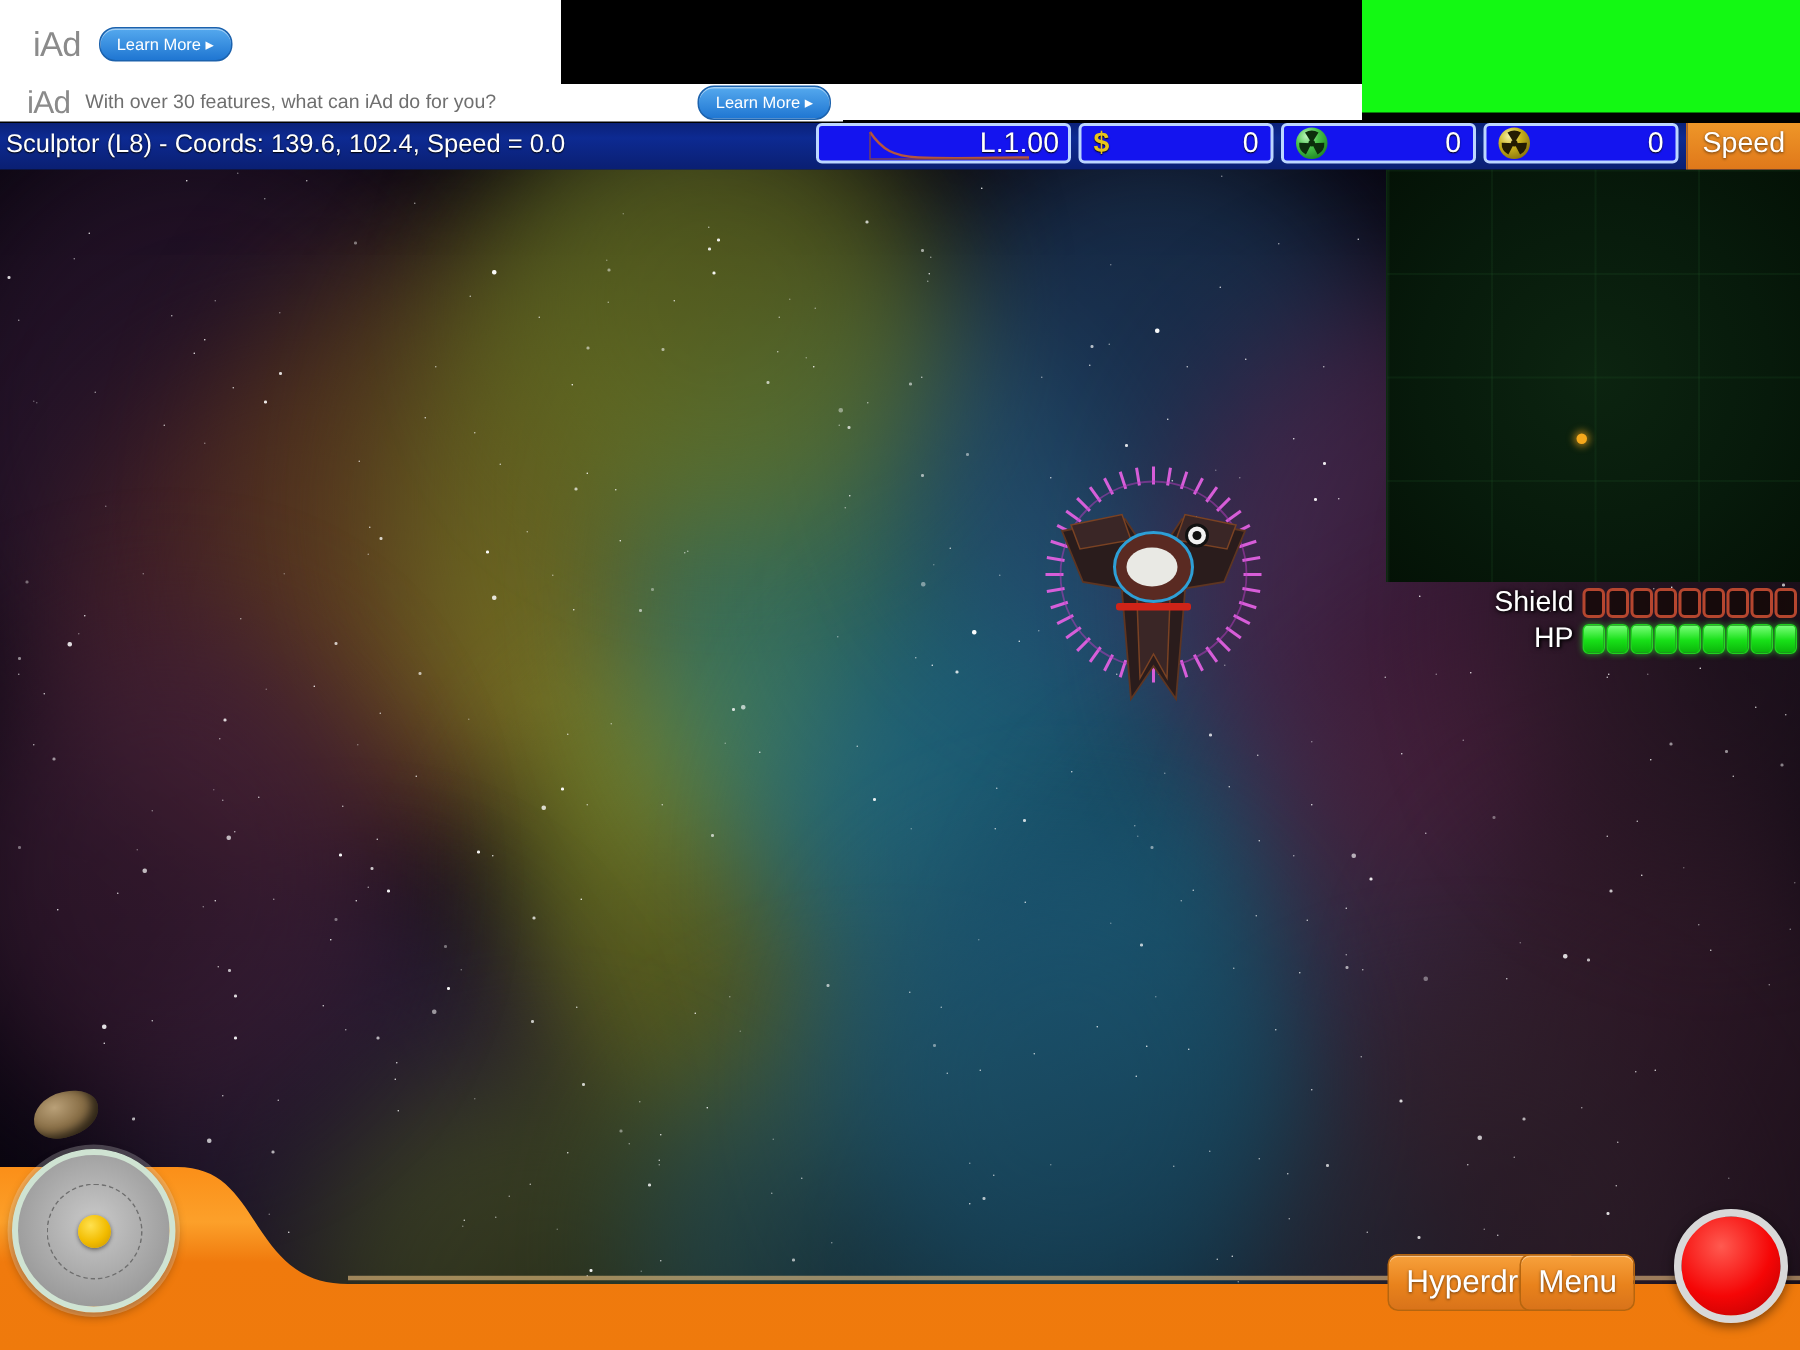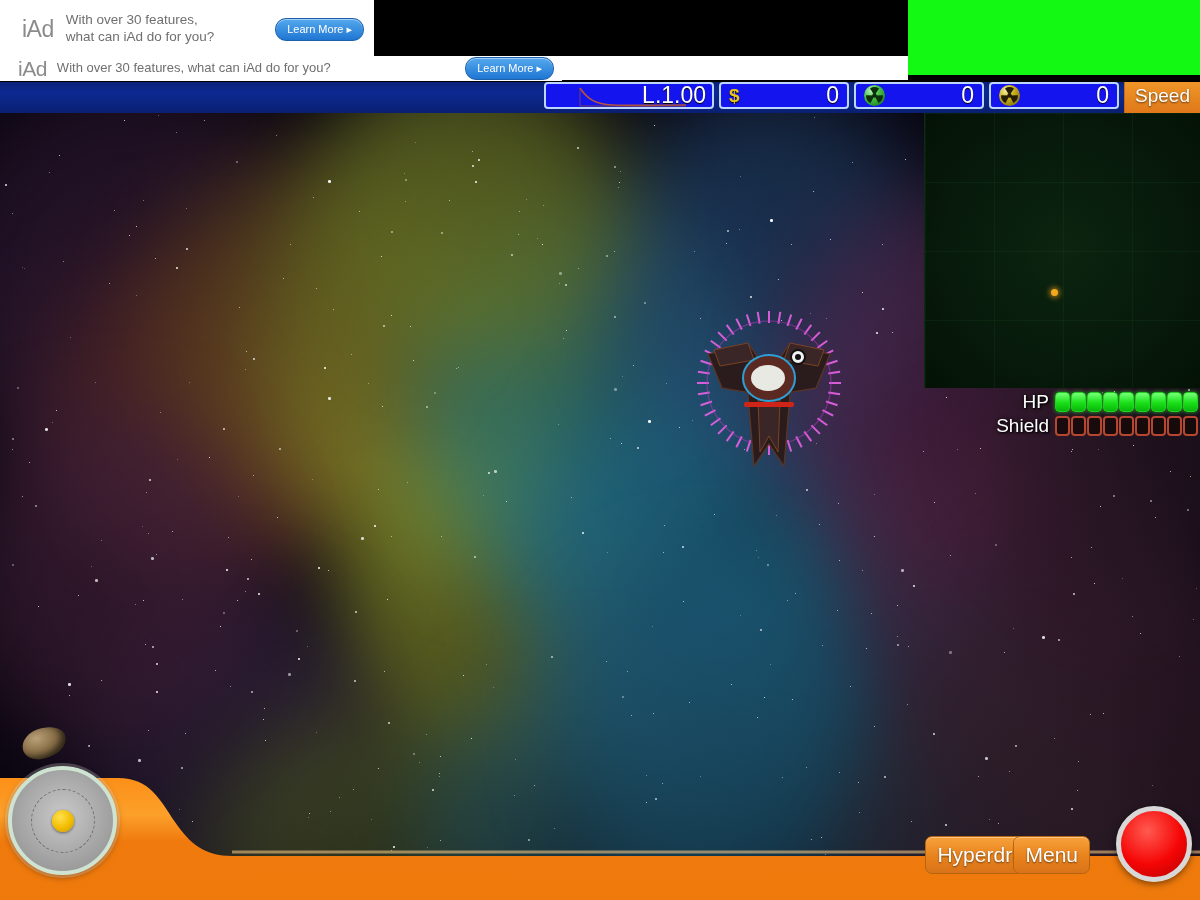--- a/index.html
+++ b/index.html
@@ -40,21 +40,21 @@
      display:flex;align-items:center;}
   .hud-status{color:#fff;font-size:17px;padding-left:4px;white-space:nowrap;
      text-shadow:0 1px 1px #000;flex:0 0 auto;}
   .hud-right{position:absolute;right:0;top:0;height:35px;display:flex;align-items:center;gap:5px;padding-right:0;}
   .hud-panel{
     background:#1414ef;border:2px solid #bcd6ff;border-radius:4px;height:27px;
     display:flex;align-items:center;box-sizing:border-box;position:relative;
   }
   .hud-panel.graph{width:170px;padding:0 6px;justify-content:flex-end;}
   .hud-panel.counter{width:130px;padding:0 8px;justify-content:space-between;}
-  .hud-val{color:#fff;font-size:23px;text-shadow:0 1px 1px #000;margin-left:12px;}
+  .hud-val{color:#fff;font-size:19px;text-shadow:0 1px 1px #000;margin-left:12px;}
   .hud-graph-svg{position:absolute;left:32px;top:2px;}
   .dollar{color:#e8c41a;font-size:19px;font-weight:bold;text-shadow:0 1px 1px #000;}
   .sphere{width:21px;height:21px;border-radius:50%;position:relative;display:inline-block;}
   .sphere.green{background:radial-gradient(circle at 34% 28%,#bdf5bd 0%,#49c24a 38%,#0a6b11 100%);}
   .sphere.yellow{background:radial-gradient(circle at 34% 28%,#f6f0a8 0%,#cbb21d 38%,#6a5806 100%);}
   .sphere svg{position:absolute;left:0;top:0;}
   .menu-btn{
     background:linear-gradient(#f09a2a,#e0781a);color:#fff;font-size:19px;height:35px;
     display:flex;align-items:center;padding:0 10px;text-shadow:0 1px 2px rgba(0,0,0,.6);
     border-left:1px solid #c66a12;
@@ -649,45 +649,45 @@
     </div>
   </div>
 
   <div class="minimap">
     <div class="mm-grid"></div>
     <div class="mm-blip"></div>
   </div>
 
   <div class="bars">
     <div class="barrow">
-      <span class="barlabel">HP</span>
-      <span class="segs" id="hp-segs">
-          <span class="seg full"></span>
-          <span class="seg full"></span>
-          <span class="seg full"></span>
-          <span class="seg full"></span>
-          <span class="seg full"></span>
-          <span class="seg full"></span>
-          <span class="seg full"></span>
-          <span class="seg full"></span>
-          <span class="seg full"></span>
+      <span class="barlabel">Shield</span>
+      <span class="segs" id="shield-segs">
+          <span class="seg empty"></span>
+          <span class="seg empty"></span>
+          <span class="seg empty"></span>
+          <span class="seg empty"></span>
+          <span class="seg empty"></span>
+          <span class="seg empty"></span>
+          <span class="seg empty"></span>
+          <span class="seg empty"></span>
+          <span class="seg empty"></span>
         </span>
     </div>
     <div class="barrow">
-      <span class="barlabel">Shield</span>
-      <span class="segs" id="shield-segs">
-          <span class="seg empty"></span>
-          <span class="seg empty"></span>
-          <span class="seg empty"></span>
-          <span class="seg empty"></span>
-          <span class="seg empty"></span>
-          <span class="seg empty"></span>
-          <span class="seg empty"></span>
-          <span class="seg empty"></span>
-          <span class="seg empty"></span>
+      <span class="barlabel">HP</span>
+      <span class="segs" id="hp-segs">
+          <span class="seg full"></span>
+          <span class="seg full"></span>
+          <span class="seg full"></span>
+          <span class="seg full"></span>
+          <span class="seg full"></span>
+          <span class="seg full"></span>
+          <span class="seg full"></span>
+          <span class="seg full"></span>
+          <span class="seg full"></span>
         </span>
     </div>
   </div>
 
   <div class="bottombar">
     <svg width="1200" height="140" viewBox="0 0 1200 140">
       <defs>
         <linearGradient id="obar" x1="0" y1="0" x2="0" y2="1">
           <stop offset="0" stop-color="#fb8f18"></stop>
           <stop offset="0.30" stop-color="#fca02a"></stop>
@@ -701,20 +701,21 @@
     <div class="joystick" style="pointer-events:auto">
       <div class="joy-ring"></div>
       <div class="joy-knob"></div>
     </div>
     <div class="btm-btn" id="hyperdrive-button" style="pointer-events:auto">Hyperdrive</div>
     <div class="btm-btn" id="dock-button" style="pointer-events:auto">Menu</div>
     <div class="fire-btn" style="pointer-events:auto"></div>
   </div>
 
   <div class="hudbar">
+    <span class="hud-status">Sculptor (L8) - Coords: 139.6, 102.4, Speed = 0.0</span>
     <div class="hud-right">
 
       <div class="hud-panel graph">
         <svg class="hud-graph-svg" width="112" height="22" viewBox="0 0 112 22">
           <path d="M2,2 C10,14 18,18 34,19 C56,20 86,19 108,19" stroke="#b5553f" stroke-width="1.6" fill="none"></path>
           <path d="M2,2 L2,20 L108,20" stroke="#8d4a38" stroke-width="1" fill="none" opacity="0.8"></path>
         </svg>
         <span class="hud-val">L.1.00</span>
       </div>
 
@@ -764,21 +765,17 @@
     <div class="ad-banner-back">
       <span class="apple-logo"></span>
       <span class="iad-word">iAd</span>
       <span class="ad-copy">With over 30 features, what can iAd do for you?</span>
       <span class="learn-more">Learn More ▸</span>
     </div>
 
     <div class="ad-banner">
       <span class="apple-logo"></span>
       <span class="iad-word">iAd</span>
-      <span class="ad-copy">
-        <span>With over 30 features,</span><br>
-        <span>what can iAd do for you?</span>
-      </span>
       <span class="learn-more">Learn More ▸</span>
     </div>
   </div>
 
 </div>
 
 </body></html>

